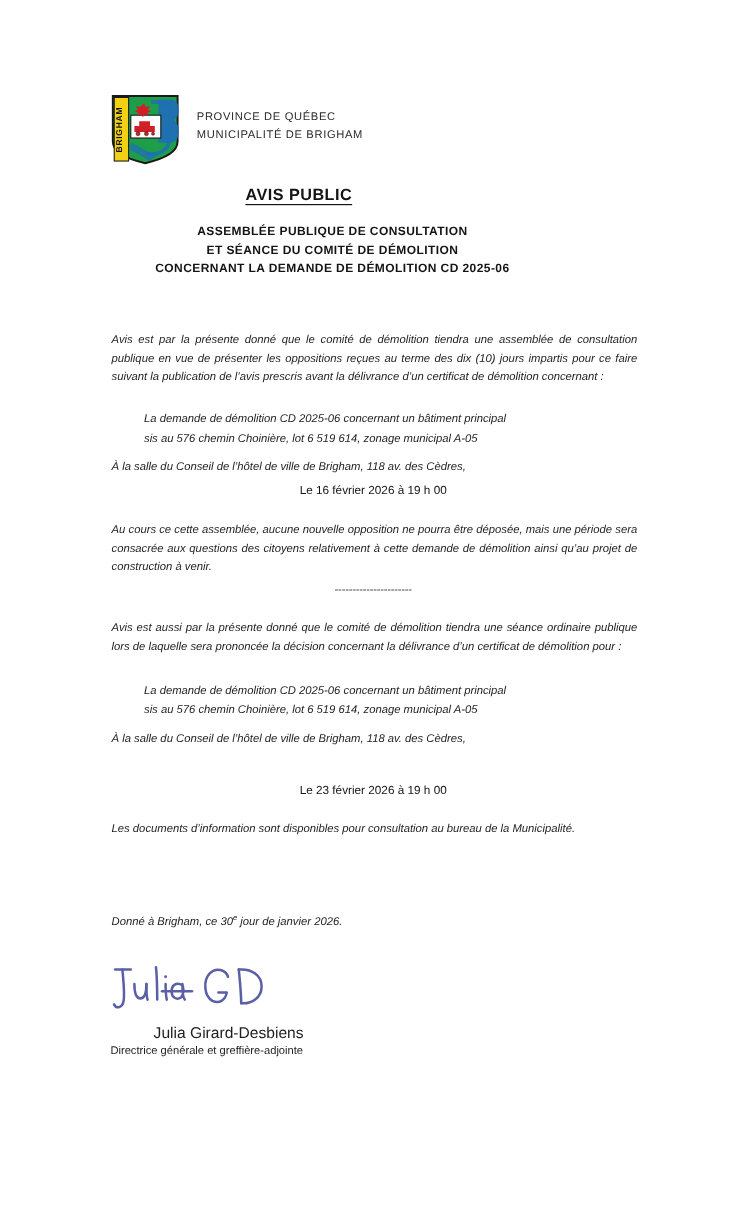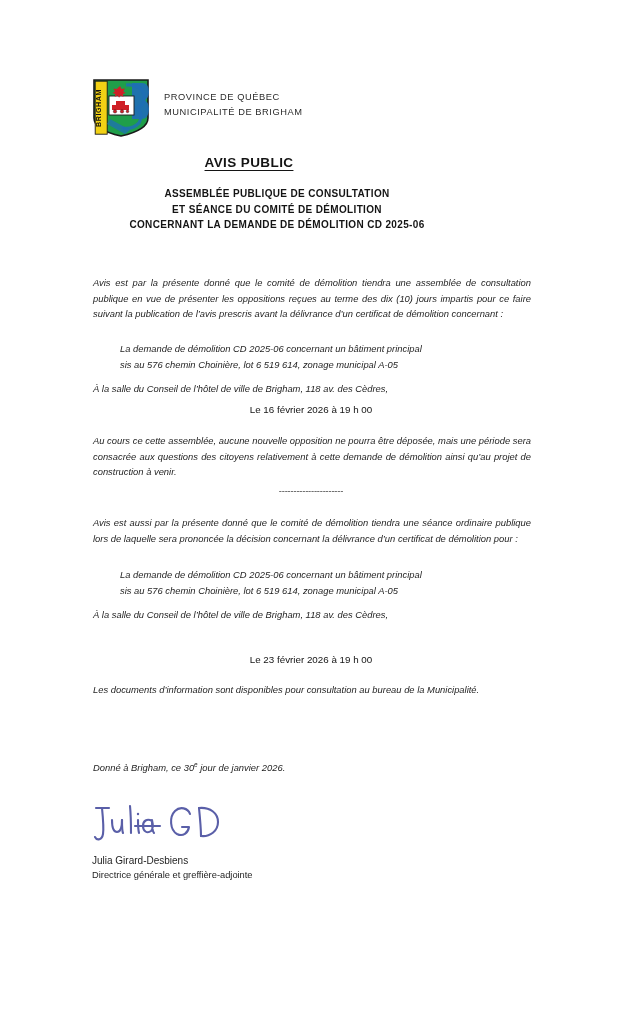--- a/index.html
+++ b/index.html
@@ -132,24 +132,25 @@
     left: 92px;
     top: 800px;
     width: 300px;
   }
   .signature-mark {
     display: block;
     width: 150px;
     height: 52px;
   }
   .sig-name {
-    font-size: 10px;
+    font-size: 13px;
     line-height: 14px;
     color: #1e1e1e;
     margin-top: 2px;
+    margin-left: 36px;
   }
   .sig-role {
     font-size: 9.3px;
     line-height: 14px;
     color: #1e1e1e;
   }
 
   sup.ord {
     font-size: 6.4px;
     vertical-align: super;

